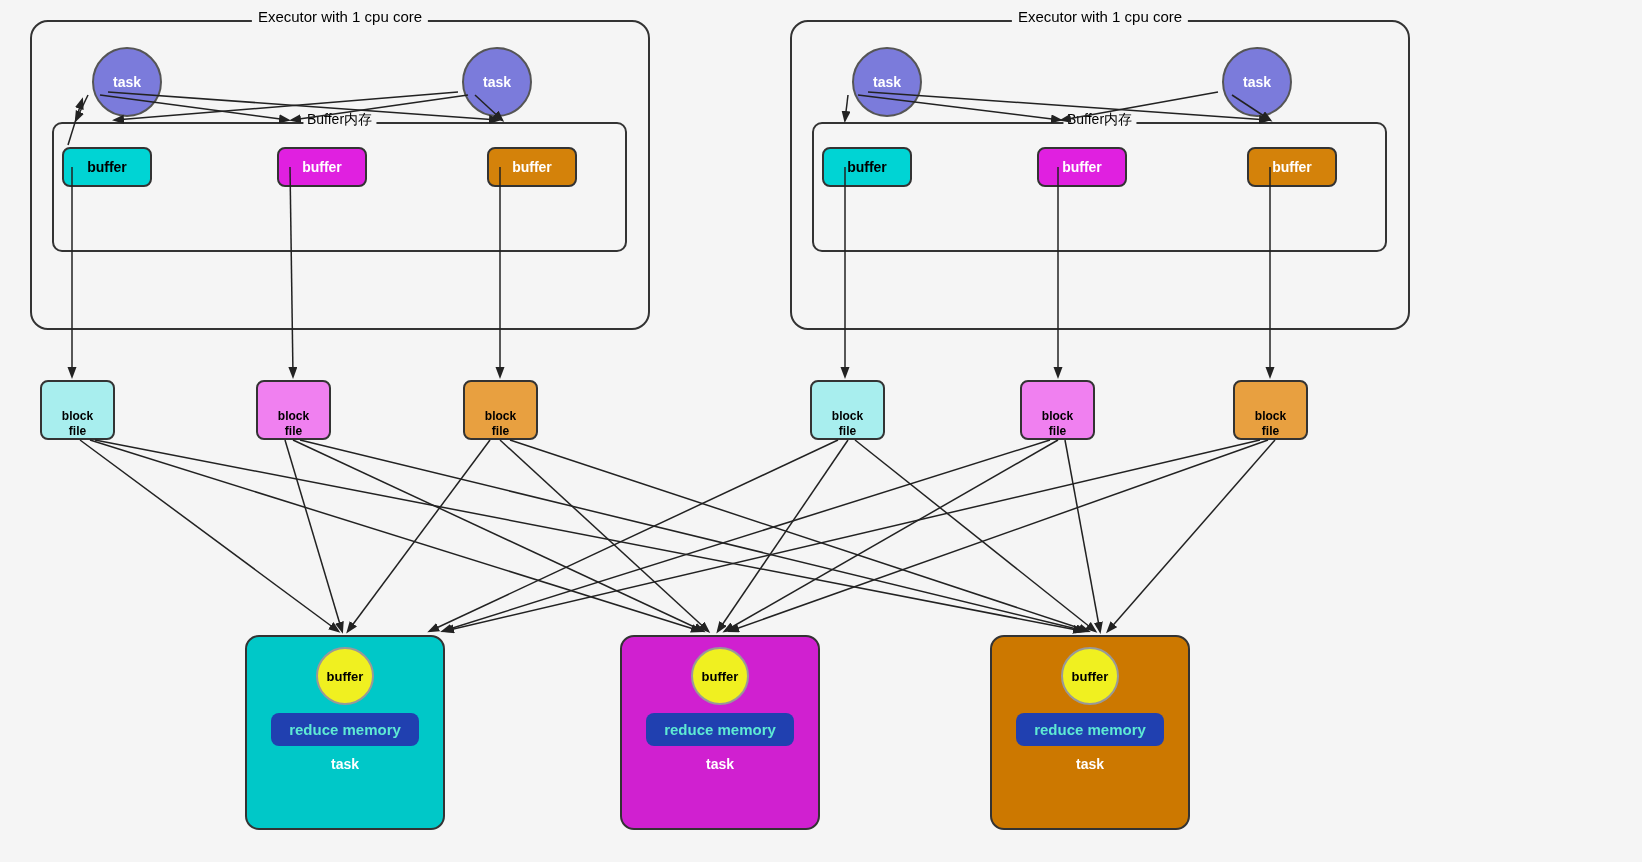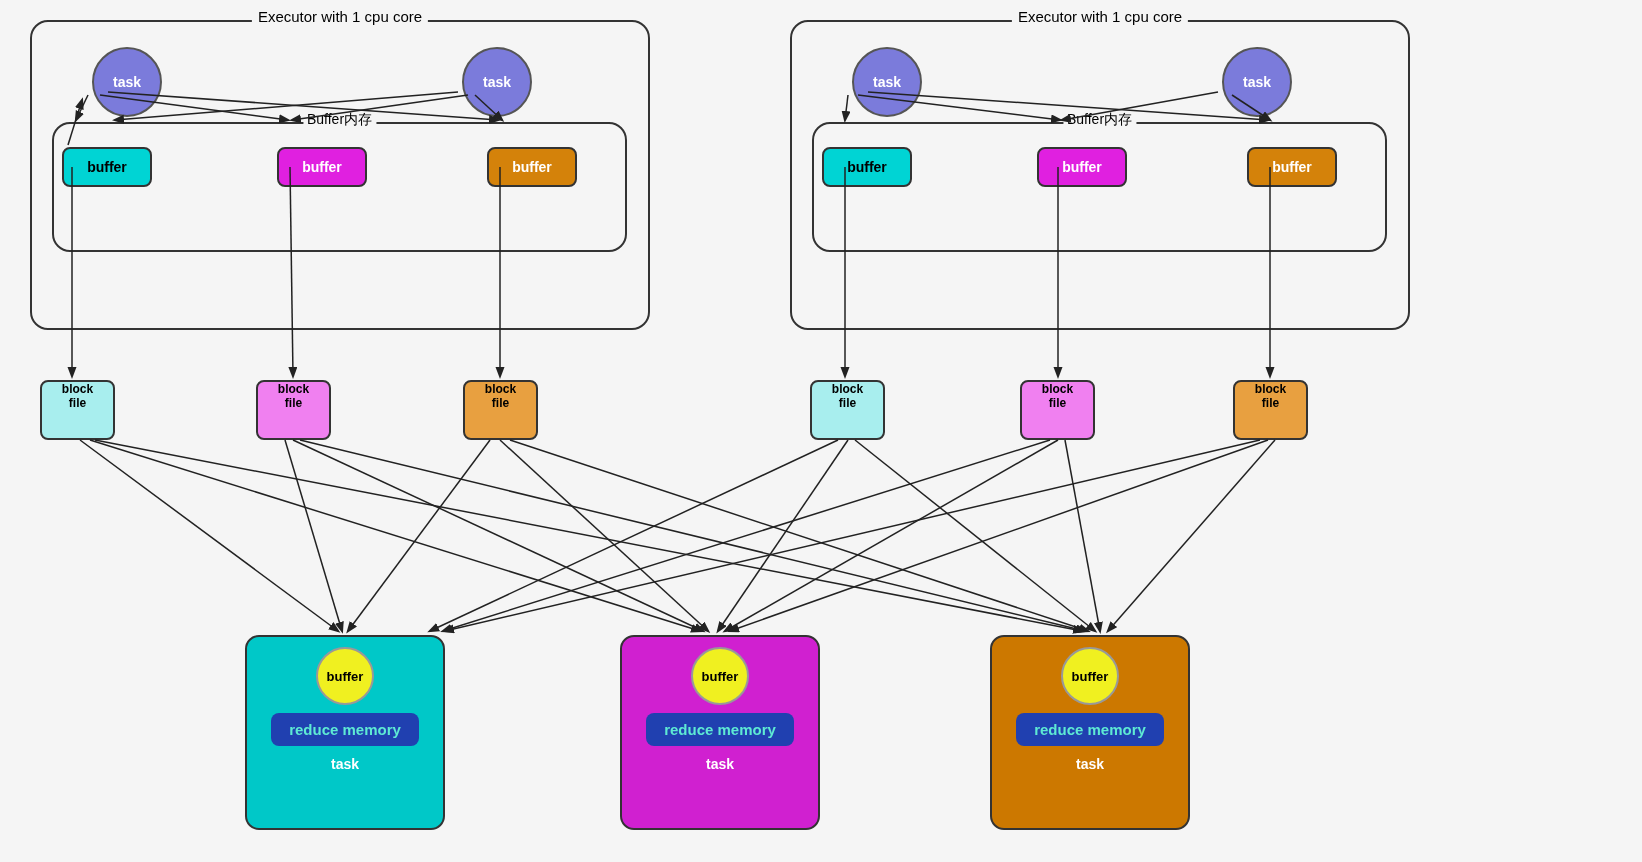--- a/index.html
+++ b/index.html
@@ -41,21 +41,21 @@
       padding: 0 6px;
       font-size: 15px;
       font-weight: normal;
       white-space: nowrap;
     }
 
     
     .buffer-mem-box {
       position: absolute;
       border: 2px solid #333;
-      border-radius: 18px;
+      border-radius: 10px;
       background: transparent;
       padding-left: 48px;
     }
     .buffer-mem-label {
       position: absolute;
       top: -13px;
       left: 50%;
       transform: translateX(-50%);
       background: #f5f5f5;
       padding: 0 4px;
@@ -93,21 +93,21 @@
     .buf-magenta { background: #e020e0; color: white; }
     .buf-orange { background: #d4820a; color: white; }
 
     
     .block-file-rect {
       position: absolute;
       border-radius: 8px;
       display: flex;
       flex-direction: column;
       align-items: center;
-      justify-content: flex-start;
+      justify-content: flex-end;
       font-size: 12px;
       font-weight: bold;
       border: 2px solid #333;
       text-align: center;
       line-height: 1.2;
     }
     .bf-cyan { background: #a8eeee; color: #000; }
     .bf-magenta { background: #f080f0; color: #000; }
     .bf-orange { background: #e8a040; color: #000; }
 

